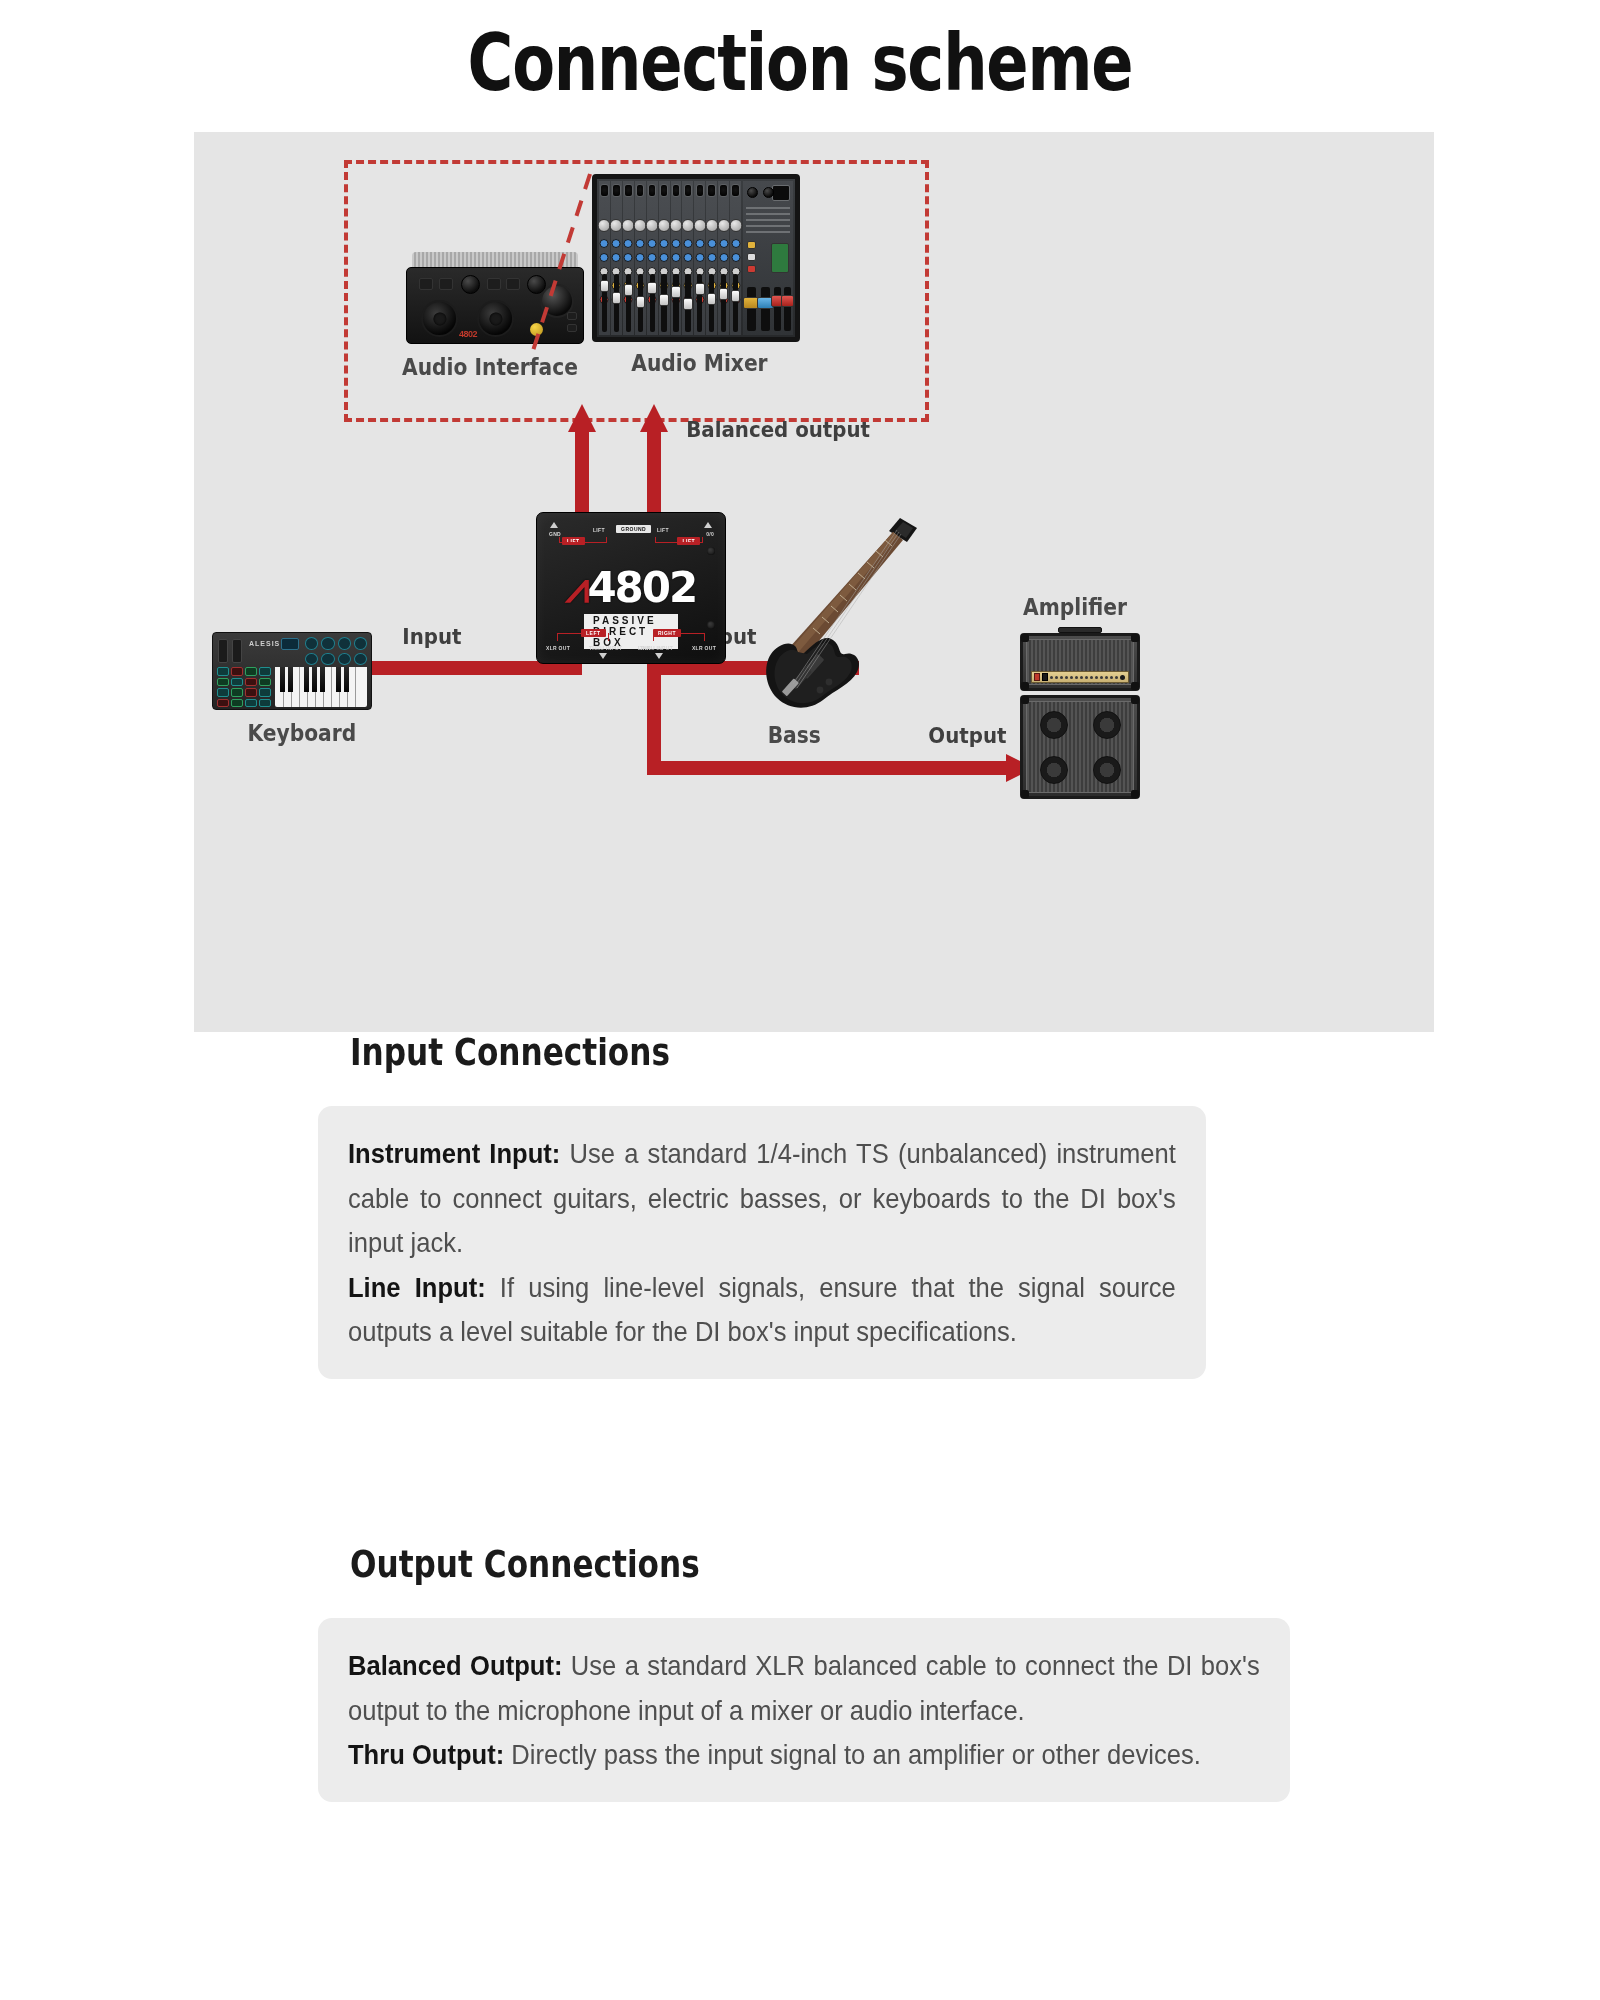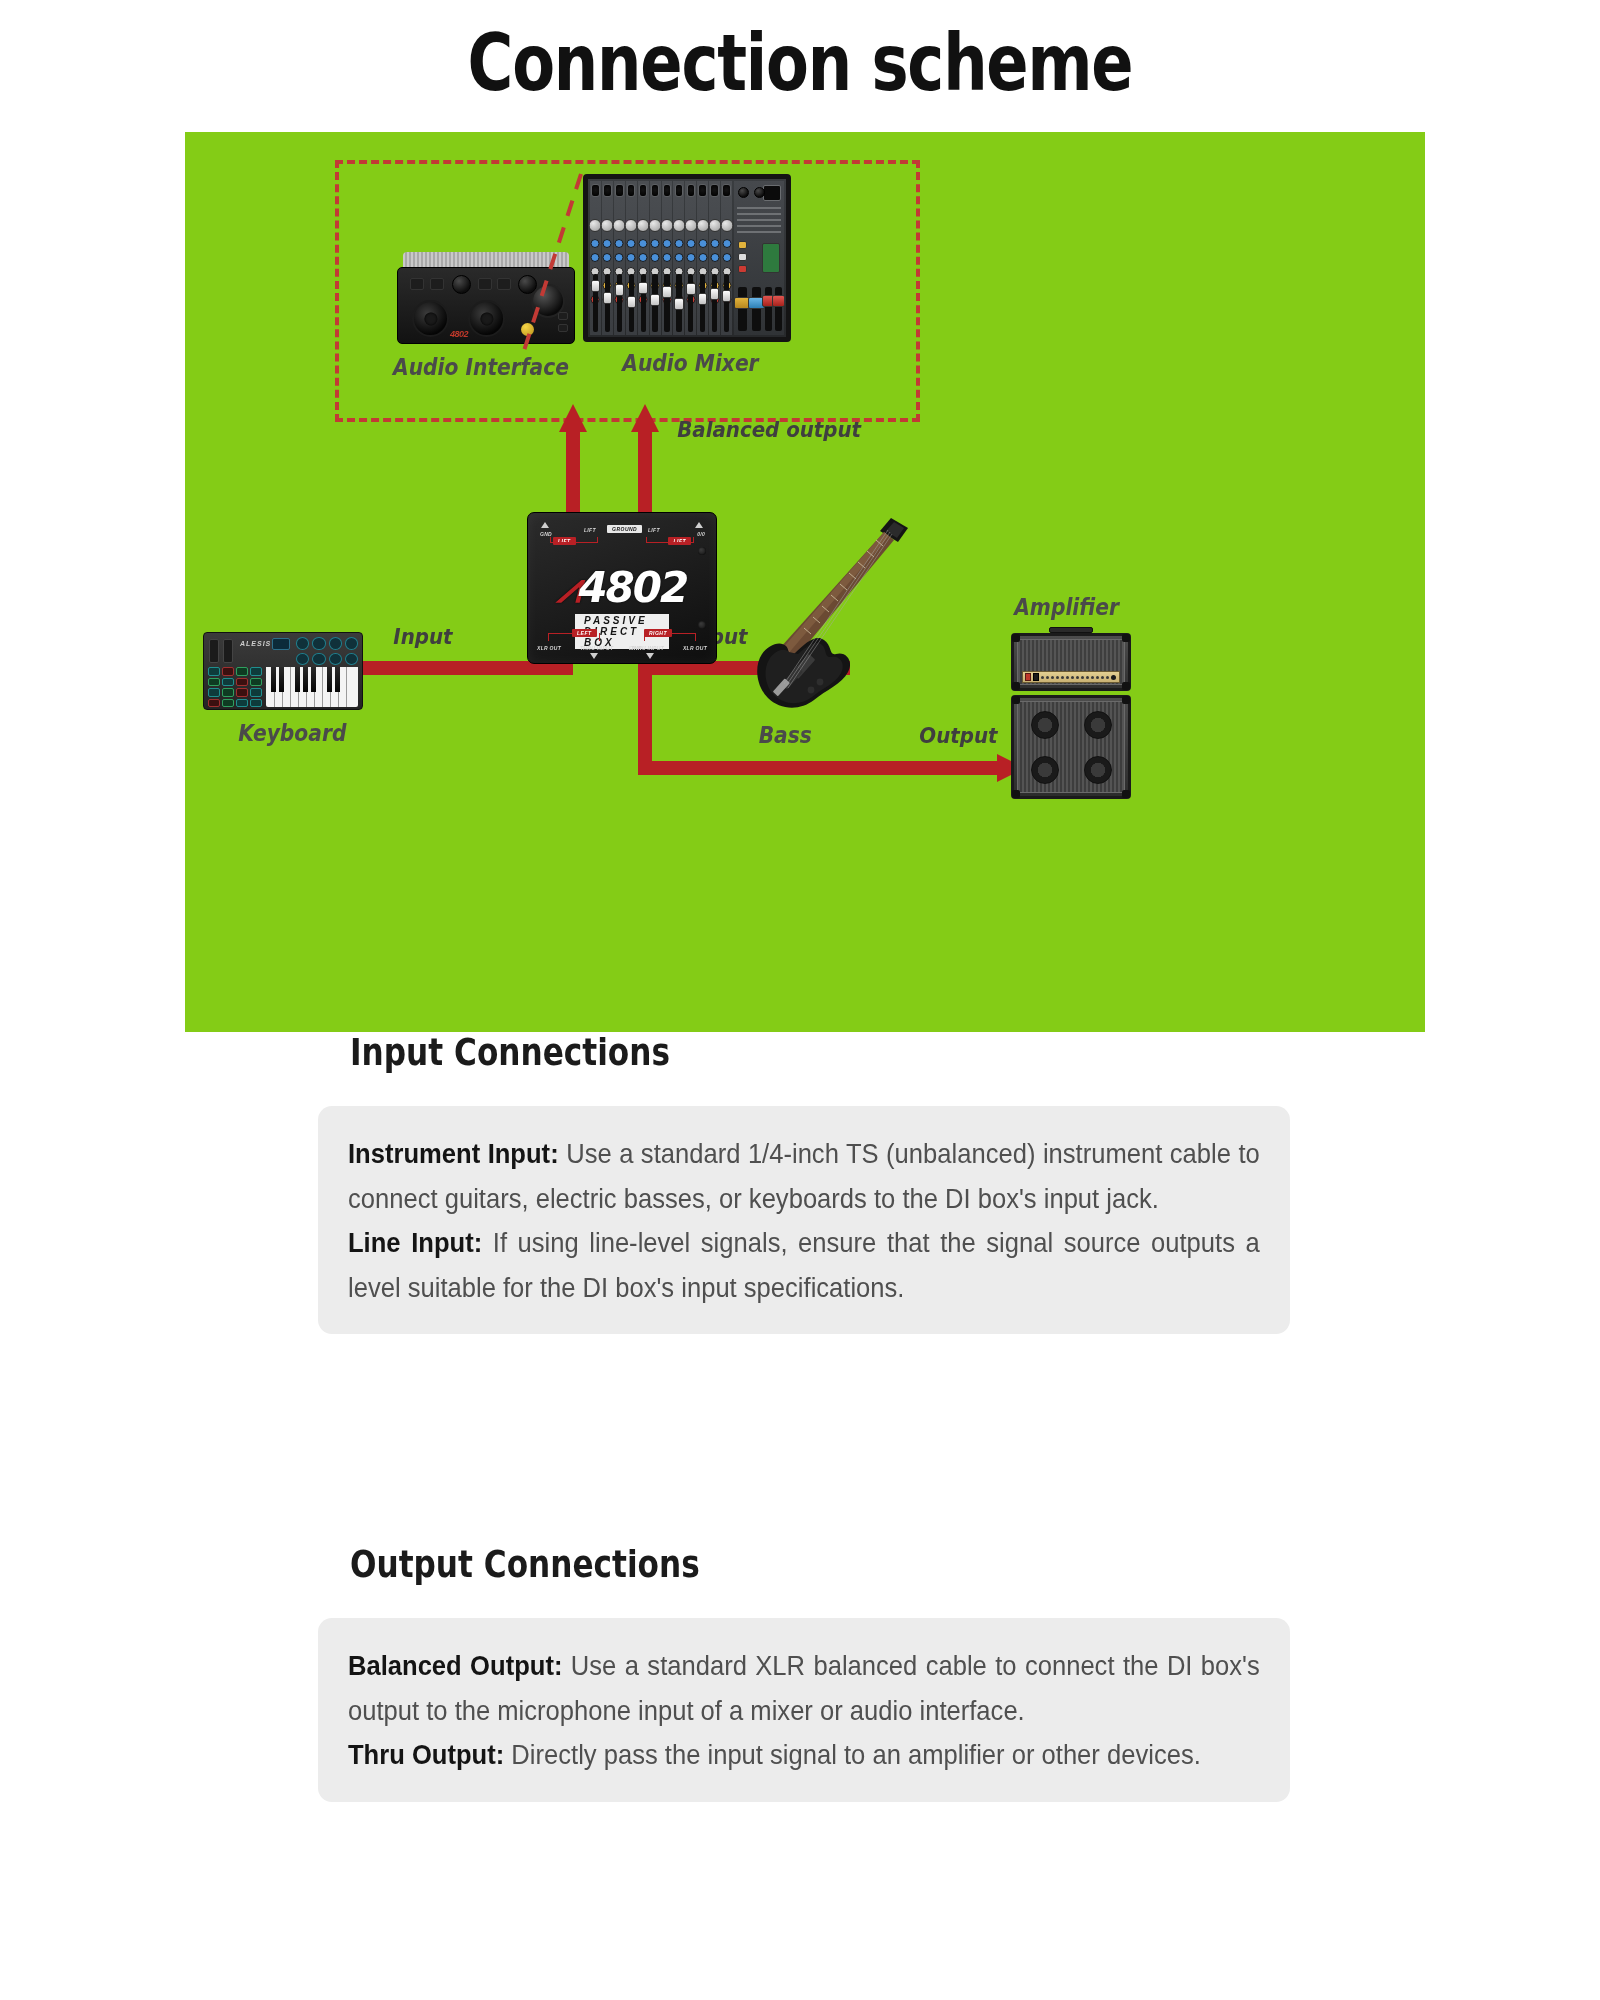--- a/index.html
+++ b/index.html
@@ -28,24 +28,23 @@
     font-size: 78px;
     letter-spacing: -1.5px;
     color: #111111;
     transform: scaleX(0.80);
     transform-origin: center top;
   }
 
   
   #diagram {
     position: absolute;
-    left: 185px; top: 132px;
+    left: 194px; top: 132px;
     width: 1240px; height: 900px;
-    background: #84cc16;
-    font-style: italic;
+    background: #e5e5e5;
   }
 
   
   #dashed-box {
     position: absolute;
     left: 150px; top: 28px;
     width: 585px; height: 262px;
     border: 4px dashed #c23a35;
   }
 
@@ -724,21 +723,21 @@
         <div class="amp-corner" style="right:-2px;top:-2px;"></div>
         <div class="amp-corner" style="left:-2px;bottom:-2px;"></div>
         <div class="amp-corner" style="right:-2px;bottom:-2px;"></div>
       </div>
     </div>
 
   </div>
 
   <div class="sect-heading" style="left:350px;top:1030px;">Input Connections</div>
 
-  <div class="sect-card" style="left:318px;top:1106px;width:972px;">
+  <div class="sect-card" style="left:318px;top:1106px;width:888px;">
     <p><b>Instrument Input:</b><span> Use a standard 1/4-inch TS (unbalanced) instrument cable to connect guitars, electric basses, or keyboards to the DI box's input jack.</span></p>
     <p><b>Line Input:</b><span> If using line-level signals, ensure that the signal source outputs a level suitable for the DI box's input specifications.</span></p>
   </div>
 
   <div class="sect-heading" style="left:350px;top:1542px;">Output Connections</div>
 
   <div class="sect-card" style="left:318px;top:1618px;width:972px;">
     <p><b>Balanced Output:</b><span> Use a standard XLR balanced cable to connect the DI box's output to the microphone input of a mixer or audio interface.</span></p>
     <p><b>Thru Output:</b><span> Directly pass the input signal to an amplifier or other devices.</span></p>
   </div>

